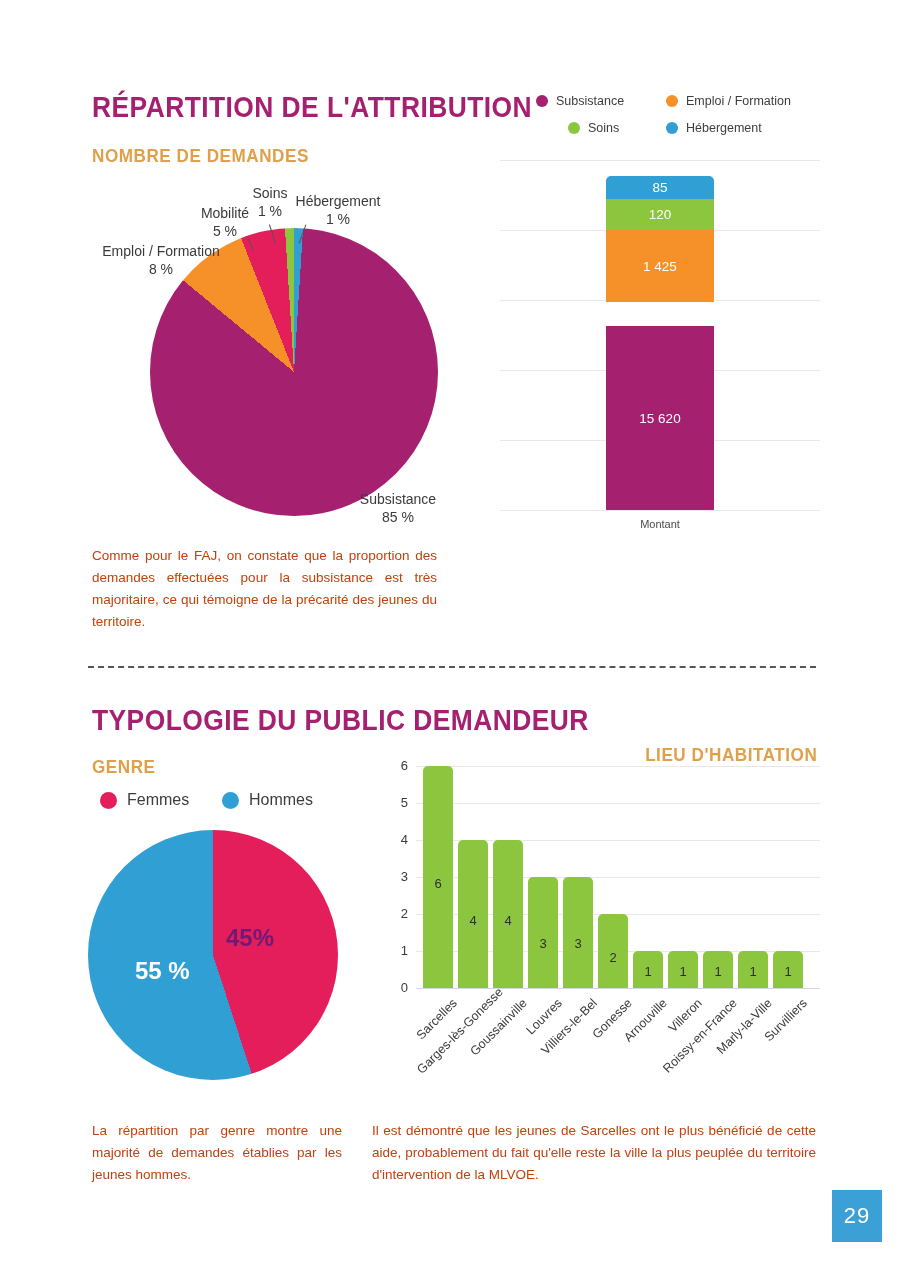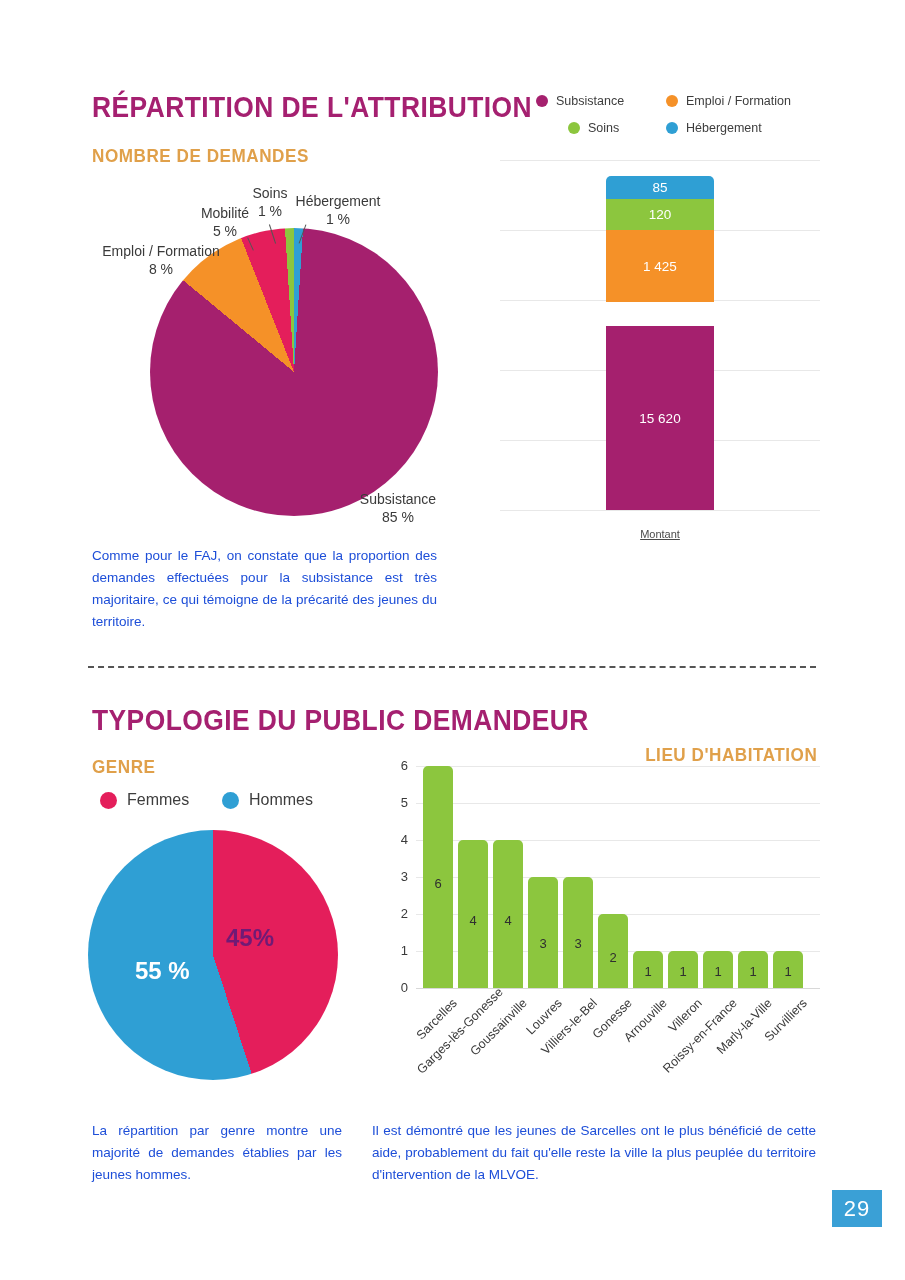--- a/index.html
+++ b/index.html
@@ -37,21 +37,21 @@
   .lead{position:absolute;background:#555;}
 
   
   .panel{position:absolute;}
   .gridline{position:absolute;height:1px;background:#e8e8e8;left:0;right:0;}
   .stack-seg{position:absolute;display:flex;align-items:center;justify-content:center;
     color:#ffffff;font-size:13.5px;}
   .axis-cap{position:absolute;font-size:11px;color:#4a4a4a;text-align:center;}
 
   
-  .para{position:absolute;font-size:13.5px;line-height:1.62;color:#1d4ed8;
+  .para{position:absolute;font-size:13.5px;line-height:1.62;color:#c2410c;
     text-align:justify;}
   .para.small{font-size:11.5px;line-height:1.55;color:#5a5a5a;}
 
   
   .divider{position:absolute;border-top:2px dashed #555;}
 
   
   .ytick{position:absolute;font-size:13px;color:#3a3a3a;text-align:right;width:20px;}
   .bar{position:absolute;background:#8cc63e;border-radius:5px 5px 0 0;}
   .bar-val{position:absolute;font-size:13px;color:#2f2f2f;text-align:center;}
@@ -140,21 +140,21 @@
     <div class="gridline" style="top:350px;"></div>
 
     <div class="stack-seg" style="left:106px;top:16px;width:108px;height:23px;background:#2f9fd4;border-radius:5px 5px 0 0;">85</div>
 
     <div class="stack-seg" style="left:106px;top:39px;width:108px;height:31px;background:#8cc63e;">120</div>
 
     <div class="stack-seg" style="left:106px;top:70px;width:108px;height:72px;background:#f59128;">1 425</div>
 
     <div class="stack-seg" style="left:106px;top:166px;width:108px;height:184px;background:#a5206e;">15 620</div>
 
-    <div class="axis-cap" style="left:106px;top:368px;width:108px;text-decoration:underline;">Montant</div>
+    <div class="axis-cap" style="left:106px;top:358px;width:108px;">Montant</div>
   </div>
 
   <div class="para" style="left:92px;top:545px;width:345px;">Comme pour le FAJ, on constate que la proportion des demandes effectuées pour la subsistance est très majoritaire, ce qui témoigne de la précarité des jeunes du territoire.</div>
 
   <div class="divider" style="left:88px;top:666px;width:728px;"></div>
 
   <div class="h-main" style="left:92px;top:703px;">TYPOLOGIE DU PUBLIC DEMANDEUR</div>
   <div class="h-sub" style="left:92px;top:756px;">GENRE</div>
   <div class="h-sub right" style="right:88px;top:744px;text-align:right;">LIEU D'HABITATION</div>
 
@@ -227,15 +227,15 @@
     <div class="xlab" style="left:170px;top:230px;width:100px;">Arnouville</div>
     <div class="xlab" style="left:205px;top:230px;width:100px;">Villeron</div>
     <div class="xlab" style="left:240px;top:230px;width:100px;">Roissy-en-France</div>
     <div class="xlab" style="left:275px;top:230px;width:100px;">Marly-la-Ville</div>
     <div class="xlab" style="left:310px;top:230px;width:100px;">Survilliers</div>
   </div>
 
   <div class="para" style="left:92px;top:1120px;width:250px;">La répartition par genre montre une majorité de demandes établies par les jeunes hommes.</div>
   <div class="para" style="left:372px;top:1120px;width:444px;">Il est démontré que les jeunes de Sarcelles ont le plus bénéficié de cette aide, probablement du fait qu'elle reste la ville la plus peuplée du territoire d'intervention de la MLVOE.</div>
 
-  <div class="page-badge" style="left:832px;top:1190px;width:50px;height:37px;">29</div>
+  <div class="page-badge" style="left:832px;top:1190px;width:50px;height:52px;">29</div>
 
 </div>
 
 </body></html>

